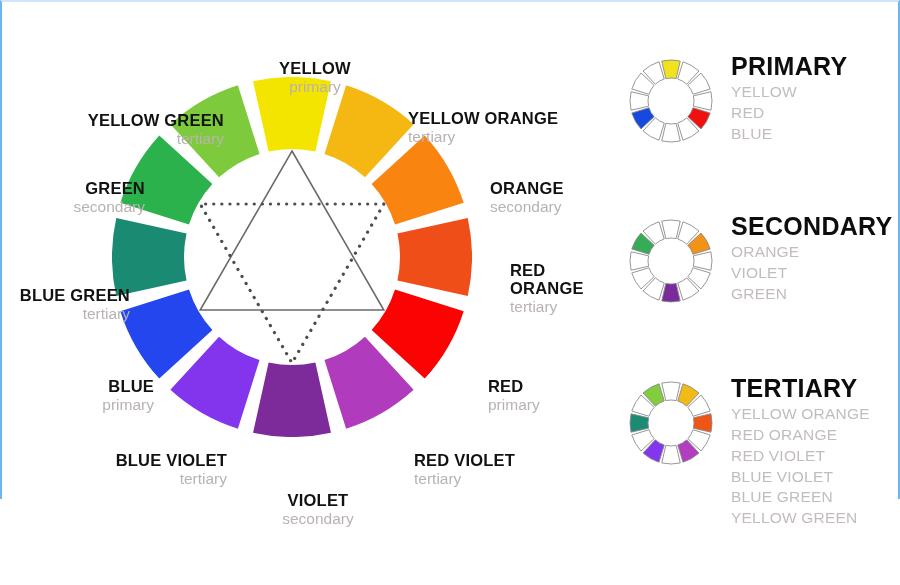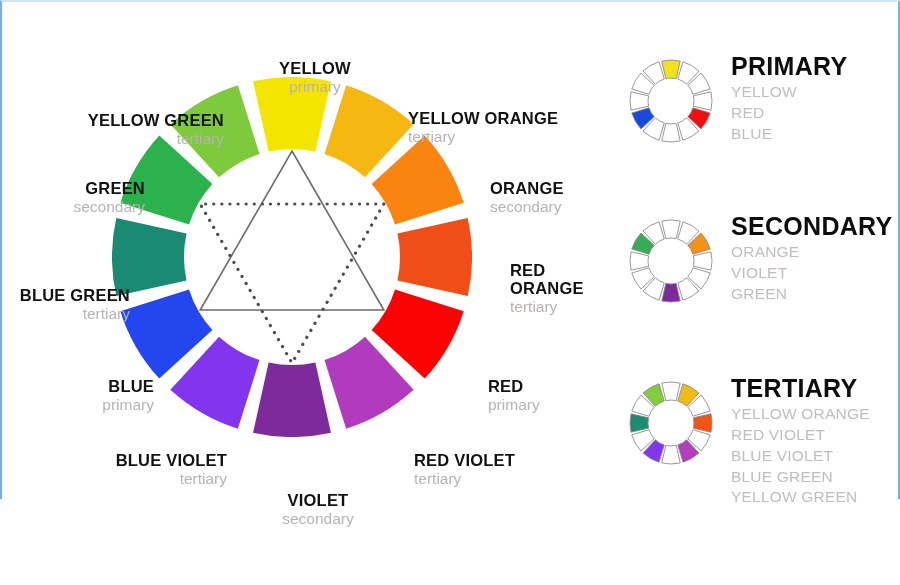--- a/index.html
+++ b/index.html
@@ -188,20 +188,21 @@
           <path d="M 32.01276010636779 83.20849499448445 A 41 41 0 0 1 16.038067237437566 73.985501766386 L 28.31403771856254 60.82113513724092 A 23 23 0 0 0 37.275450791377054 65.99500938714982 Z" fill="#8336EE" stroke="#8b8b8b" stroke-width="0.9"></path>
           <path d="M 14.01449823361401 71.96193276256244 A 41 41 0 0 1 4.791505005515546 55.98723989363222 L 22.004990612850186 50.72454920862295 A 23 23 0 0 0 27.17886486275908 59.68596228143747 Z" fill="#ffffff" stroke="#8b8b8b" stroke-width="0.9"></path>
           <path d="M 4.050827343805352 53.22299322809846 A 41 41 0 0 1 4.050827343805352 34.77700677190154 L 21.58948850993959 38.82612575009111 A 23 23 0 0 0 21.58948850993959 49.17387424990889 Z" fill="#1B8C73" stroke="#8b8b8b" stroke-width="0.9"></path>
           <path d="M 4.791505005515546 32.01276010636781 A 41 41 0 0 1 14.014498233614006 16.038067237437566 L 27.178864862759077 28.31403771856254 A 23 23 0 0 0 22.004990612850182 37.27545079137706 Z" fill="#ffffff" stroke="#8b8b8b" stroke-width="0.9"></path>
           <path d="M 16.038067237437545 14.014498233614024 A 41 41 0 0 1 32.01276010636778 4.791505005515553 L 37.27545079137705 22.004990612850186 A 23 23 0 0 0 28.314037718562524 27.178864862759088 Z" fill="#82CC3E" stroke="#8b8b8b" stroke-width="0.9"></path>
         </svg>
         <div class="legend-text">
           <div class="legend-title">TERTIARY</div>
           <div class="legend-list">
             <div class="legend-item">YELLOW ORANGE</div>
+            <div class="legend-item">RED  ORANGE</div>
             <div class="legend-item">RED VIOLET</div>
             <div class="legend-item">BLUE VIOLET</div>
             <div class="legend-item">BLUE GREEN</div>
             <div class="legend-item">YELLOW GREEN</div>
           </div>
         </div>
       </div>
     </div>
 
 </div>

